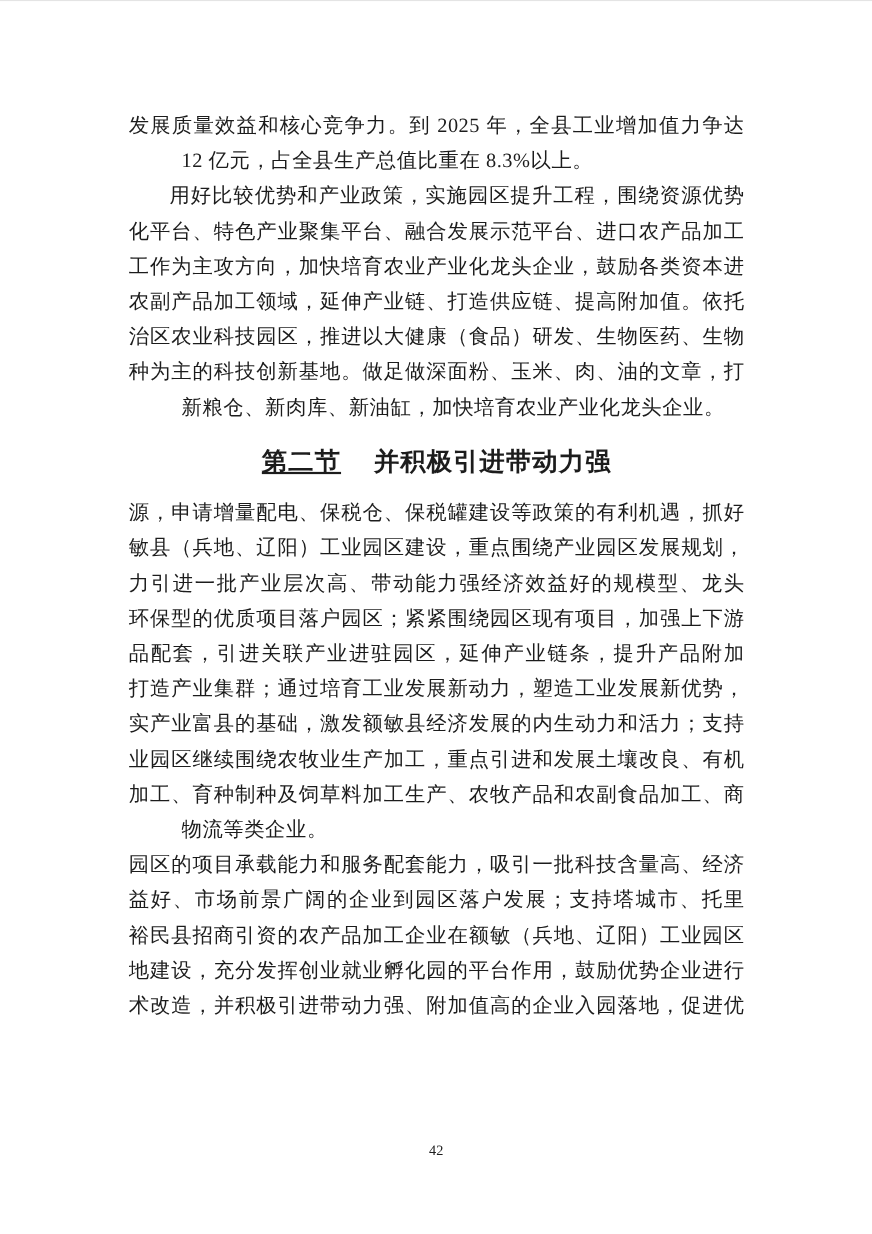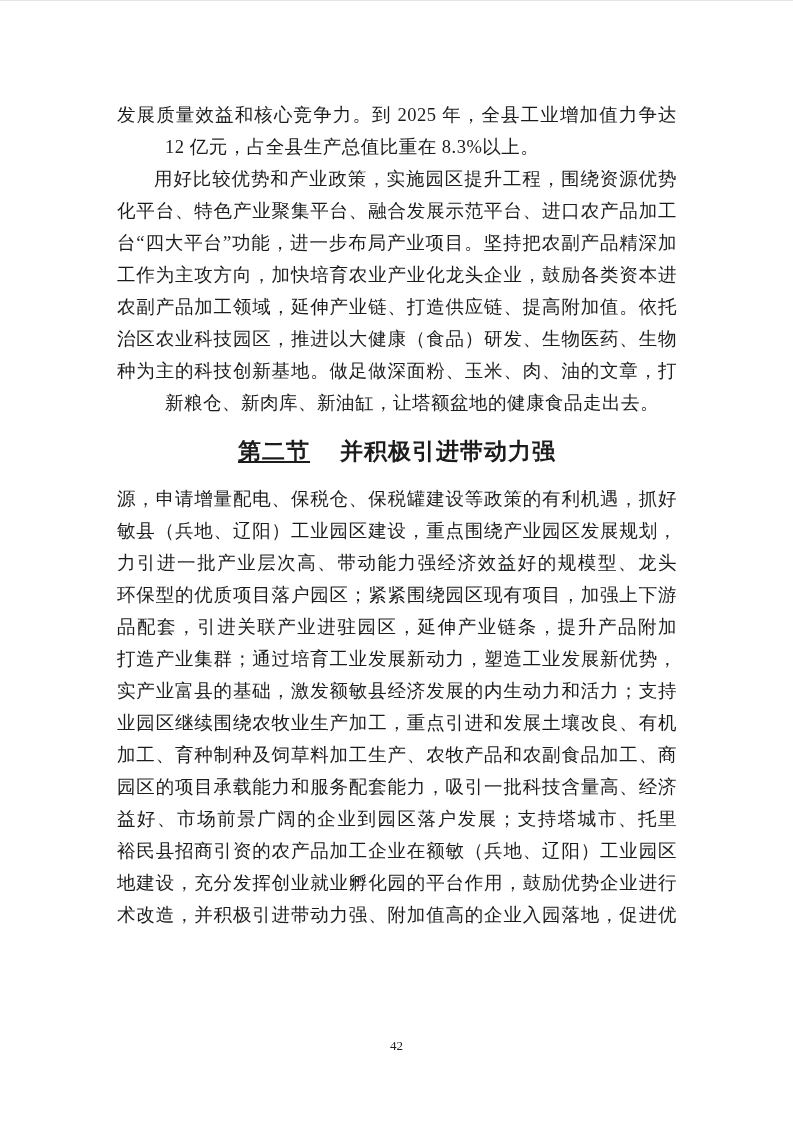--- a/index.html
+++ b/index.html
@@ -77,38 +77,38 @@
 
 <div class="page">
   <main class="content">
       <div class="paragraph">
         <div class="line">发展质量效益和核心竞争力。到 2025 年，全县工业增加值力争达到</div>
         <div class="line flush-left">12 亿元，占全县生产总值比重在 8.3%以上。</div>
       </div>
       <div class="paragraph">
         <div class="line indent">用好比较优势和产业政策，实施园区提升工程，围绕资源优势转</div>
         <div class="line">化平台、特色产业聚集平台、融合发展示范平台、进口农产品加工平</div>
-        <div class="line">台“四大平台”功能，进一步布局产业项目。坚持把农副产品精深加</div>
         <div class="line">工作为主攻方向，加快培育农业产业化龙头企业，鼓励各类资本进入</div>
         <div class="line">农副产品加工领域，延伸产业链、打造供应链、提高附加值。依托自</div>
         <div class="line">治区农业科技园区，推进以大健康（食品）研发、生物医药、生物育</div>
         <div class="line">种为主的科技创新基地。做足做深面粉、玉米、肉、油的文章，打造</div>
-        <div class="line flush-left">新粮仓、新肉库、新油缸，让塔额盆地的健康食品走出去。</div>
+        <div class="line flush-left">新粮仓、新肉库、新油缸，加快培育农业产业化龙头企业。</div>
       </div>
       <div class="heading"><span class="heading-label">第二节</span><span>并积极引进带动力强</span></div>
       <div class="paragraph">
         <div class="line">源，申请增量配电、保税仓、保税罐建设等政策的有利机遇，抓好额</div>
         <div class="line">敏县（兵地、辽阳）工业园区建设，重点围绕产业园区发展规划，着</div>
         <div class="line">力引进一批产业层次高、带动能力强经济效益好的规模型、龙头型、</div>
         <div class="line">环保型的优质项目落户园区；紧紧围绕园区现有项目，加强上下游产</div>
         <div class="line">品配套，引进关联产业进驻园区，延伸产业链条，提升产品附加值，</div>
         <div class="line">打造产业集群；通过培育工业发展新动力，塑造工业发展新优势，夯</div>
         <div class="line">实产业富县的基础，激发额敏县经济发展的内生动力和活力；支持产</div>
         <div class="line">业园区继续围绕农牧业生产加工，重点引进和发展土壤改良、有机肥</div>
         <div class="line">加工、育种制种及饲草料加工生产、农牧产品和农副食品加工、商贸</div>
+        <div class="line flush-left">物流等类企业。</div>
       </div>
       <div class="paragraph">
         <div class="line">园区的项目承载能力和服务配套能力，吸引一批科技含量高、经济效</div>
         <div class="line">益好、市场前景广阔的企业到园区落户发展；支持塔城市、托里县、</div>
         <div class="line">裕民县招商引资的农产品加工企业在额敏（兵地、辽阳）工业园区落</div>
         <div class="line">地建设，充分发挥创业就业孵化园的平台作用，鼓励优势企业进行技</div>
         <div class="line">术改造，并积极引进带动力强、附加值高的企业入园落地，促进优势</div>
       </div>
     </main>
   <div class="page-number">42</div>

